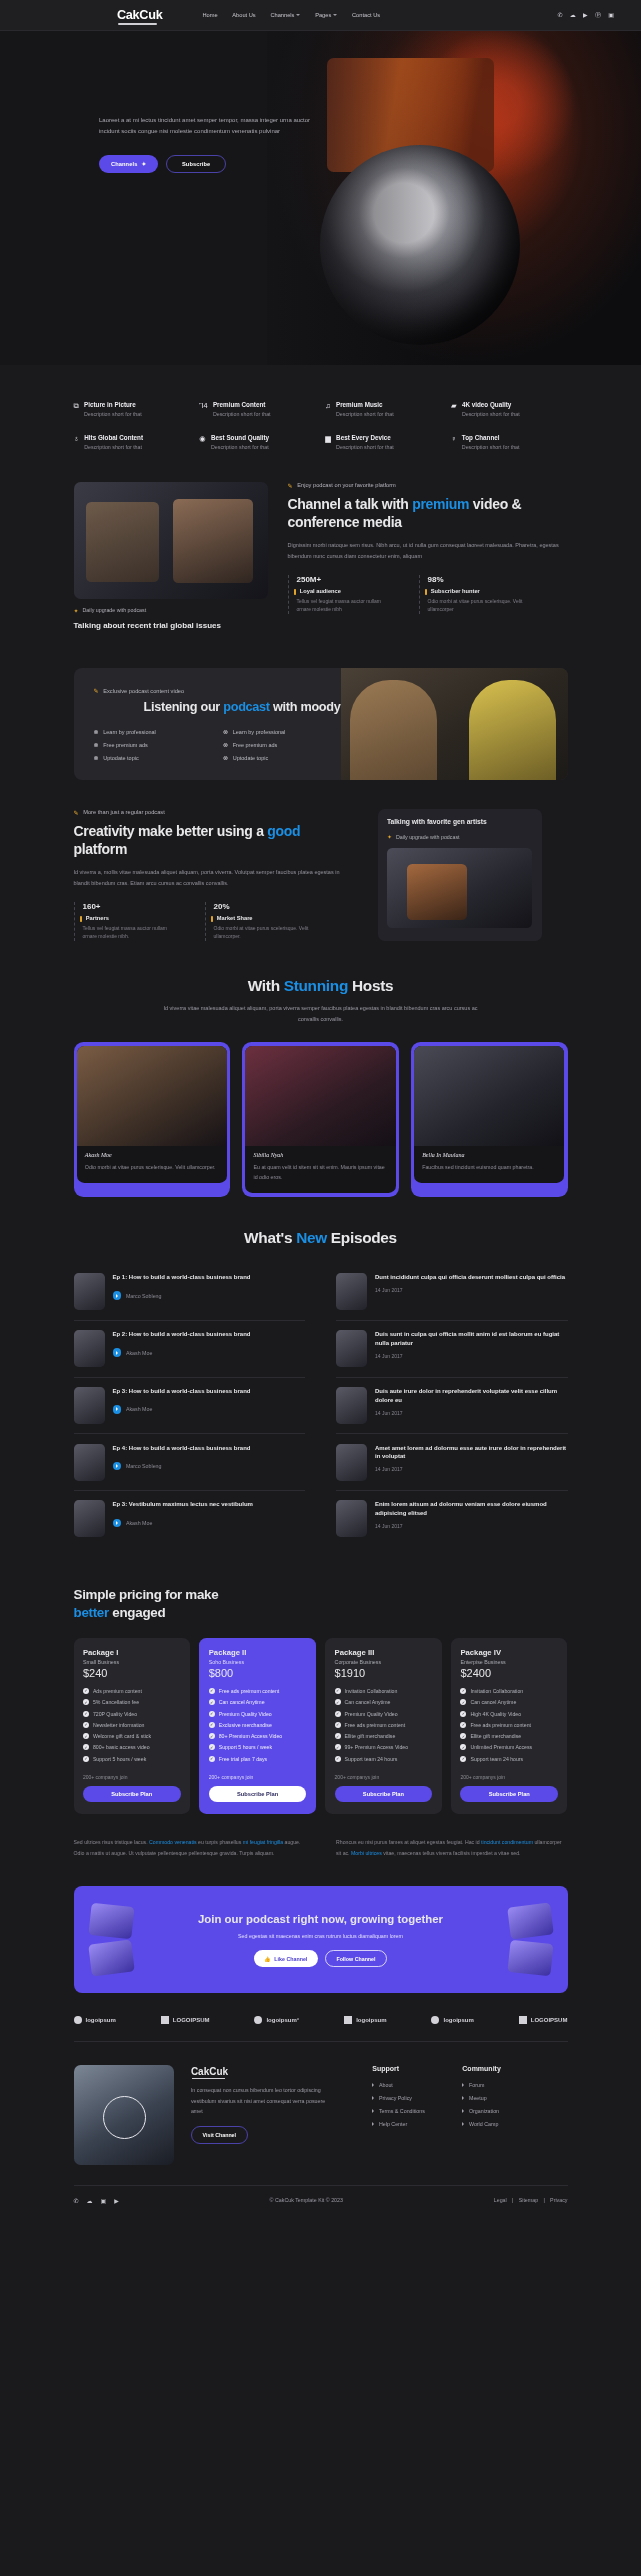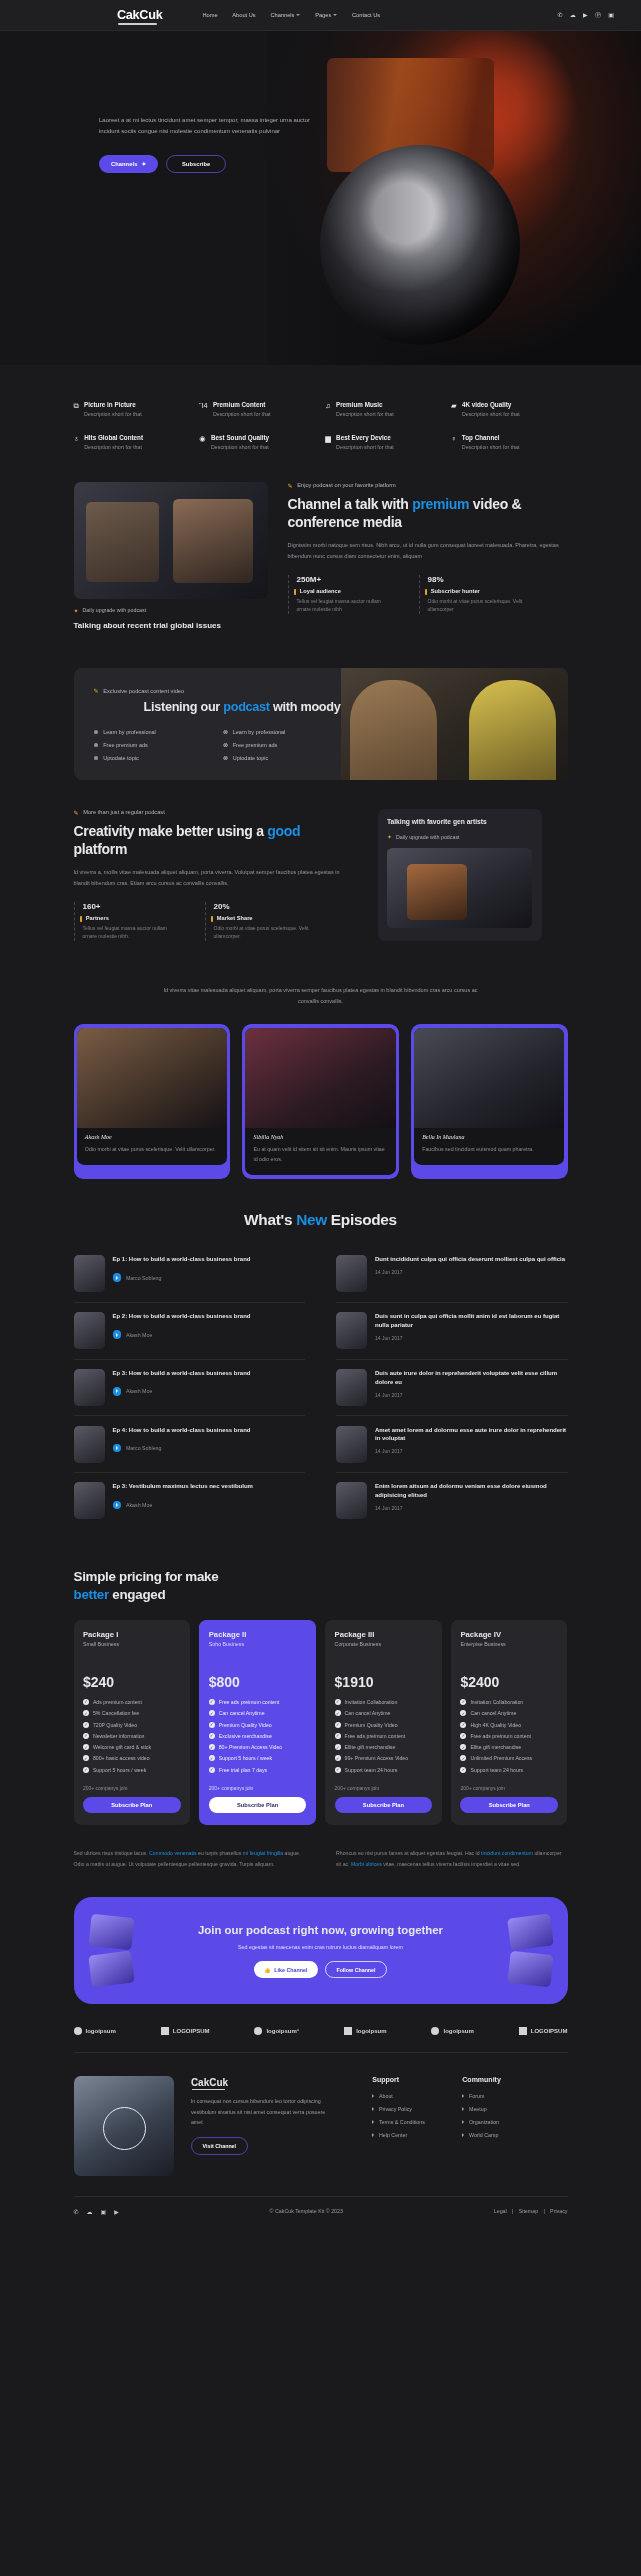--- a/index.html
+++ b/index.html
@@ -149,37 +149,37 @@
 
   
   .pricing { padding-top: 39px; }
   h2.price-title { font-size: 13.4px; font-weight: 700; line-height: 1.38; letter-spacing:-0.3px; }
   .plans { display:flex; gap: 9.4px; margin-top: 14.7px; }
   .plan { flex:1; background: #26262b; border-radius: 7.3px; padding: 10.7px 9.4px 12px; }
   .plan.hl { background: #5b4ae8; }
   .plan-n { font-size: 7.7px; font-weight: 700; }
   .plan-s { font-size: 5.3px; color:#a9a9b2; margin-top: 2px; }
   .plan.hl .plan-s { color:#ddd9fb; }
-  .plan-p { font-size: 14px; font-weight: 700; margin-top: 27px; }
+  .plan-p { font-size: 11px; font-weight: 400; margin-top: 2px; }
   .plan-f { list-style:none; margin-top: 8.7px; display:flex; flex-direction:column; gap: 5.3px; }
   .plan-f li { font-size: 5.2px; color:#b4b4bd; display:flex; gap:4px; align-items:center; }
   .plan.hl .plan-f li { color:#efedff; }
   .tick { width:6px;height:6px;border-radius:50%;background:#e9e9ef;color:#26262b;font-size:4px;display:flex;align-items:center;justify-content:center;flex:0 0 auto; }
   .plan-join { font-size:5px; color:#8d8d96; margin-top: 12px; }
   .plan.hl .plan-join { color:#ddd9fb; }
   .plan-btn { width:100%; margin-top: 6px; background:#5b4ae8; color:#fff; border:none; border-radius:20px; padding:5.3px 0; font-size:5.7px; font-weight:700; cursor:pointer; }
   .plan.hl .plan-btn { background:#fff; color:#2e2b5e; }
 
   
   .smallcols { display:grid; grid-template-columns:1fr 1fr; gap: 31px; padding: 23px 0 27px; }
   .smallcols p { font-size: 5.2px; line-height: 2.1; color:#88888f; }
   .smallcols a { color:#1a8fe3; text-decoration:none; }
 
   
-  .cta { background:#5b4ae8; border-radius: 18px; padding: 18.7px 16px; display:flex; align-items:center; gap: 10.7px; position: relative; overflow:hidden; }
+  .cta { background:#5b4ae8; border-radius: 8px; padding: 18.7px 16px; display:flex; align-items:center; gap: 10.7px; position: relative; overflow:hidden; }
   .cta-mid { flex:1; text-align:center; }
   .cta-t { font-size: 11.4px; font-weight: 700; line-height:1.3; }
   .cta-d { font-size: 5.3px; color:#e2deff; margin-top: 6.7px; }
   .cta-btns { display:flex; gap:6.7px; justify-content:center; margin-top: 10.7px; }
   .cta-b1 { background:#fff; color:#4a3ccd; border:none; border-radius:20px; padding:4.7px 10.7px; font-size:5.3px; font-weight:700; cursor:pointer; display:flex;align-items:center;gap:3.3px; }
   .cta-b2 { background:transparent; color:#fff; border:0.7px solid rgba(255,255,255,.75); border-radius:20px; padding:4.7px 10.7px; font-size:5.3px; font-weight:700; cursor:pointer; }
   .cta-side { display:flex; flex-direction:column; gap:5.3px; }
   .cta-ph { width: 43px; height: 32px; border-radius: 4.7px; background: linear-gradient(150deg,#9a8bf4,#3b2fa0); }
   .cta-ph.r { transform: rotate(-7deg); }
   .cta-ph.l { transform: rotate(6deg); }
@@ -421,20 +421,23 @@
       <div class="badge-row">
         <span class="badge-ic">✦</span>
         <span class="badge-tx">Daily upgrade with podcast</span>
       </div>
       <div class="crea-ph"></div>
     </div>
   </div>
 
   <div class="container">
     <div class="center">
+      <h2 class="big">
+        <span>With </span><span class="accent">Stunning</span><span> Hosts</span>
+      </h2>
       <p class="lead">Id viverra vitae malesuada aliquet aliquam, porta viverra semper faucibus platea egestas in blandit bibendum cras arcu cursus ac convallis convallis.</p>
     </div>
     <div class="hosts" id="hostsRow">
         <div class="host">
           <div class="host-in">
             <div class="host-ph hp1"></div>
             <div class="host-body">
               <div class="host-name">Akash Moe</div>
               <div class="host-d">Odio morbi at vitae purus scelerisque. Velit ullamcorper.</div>
             </div>

